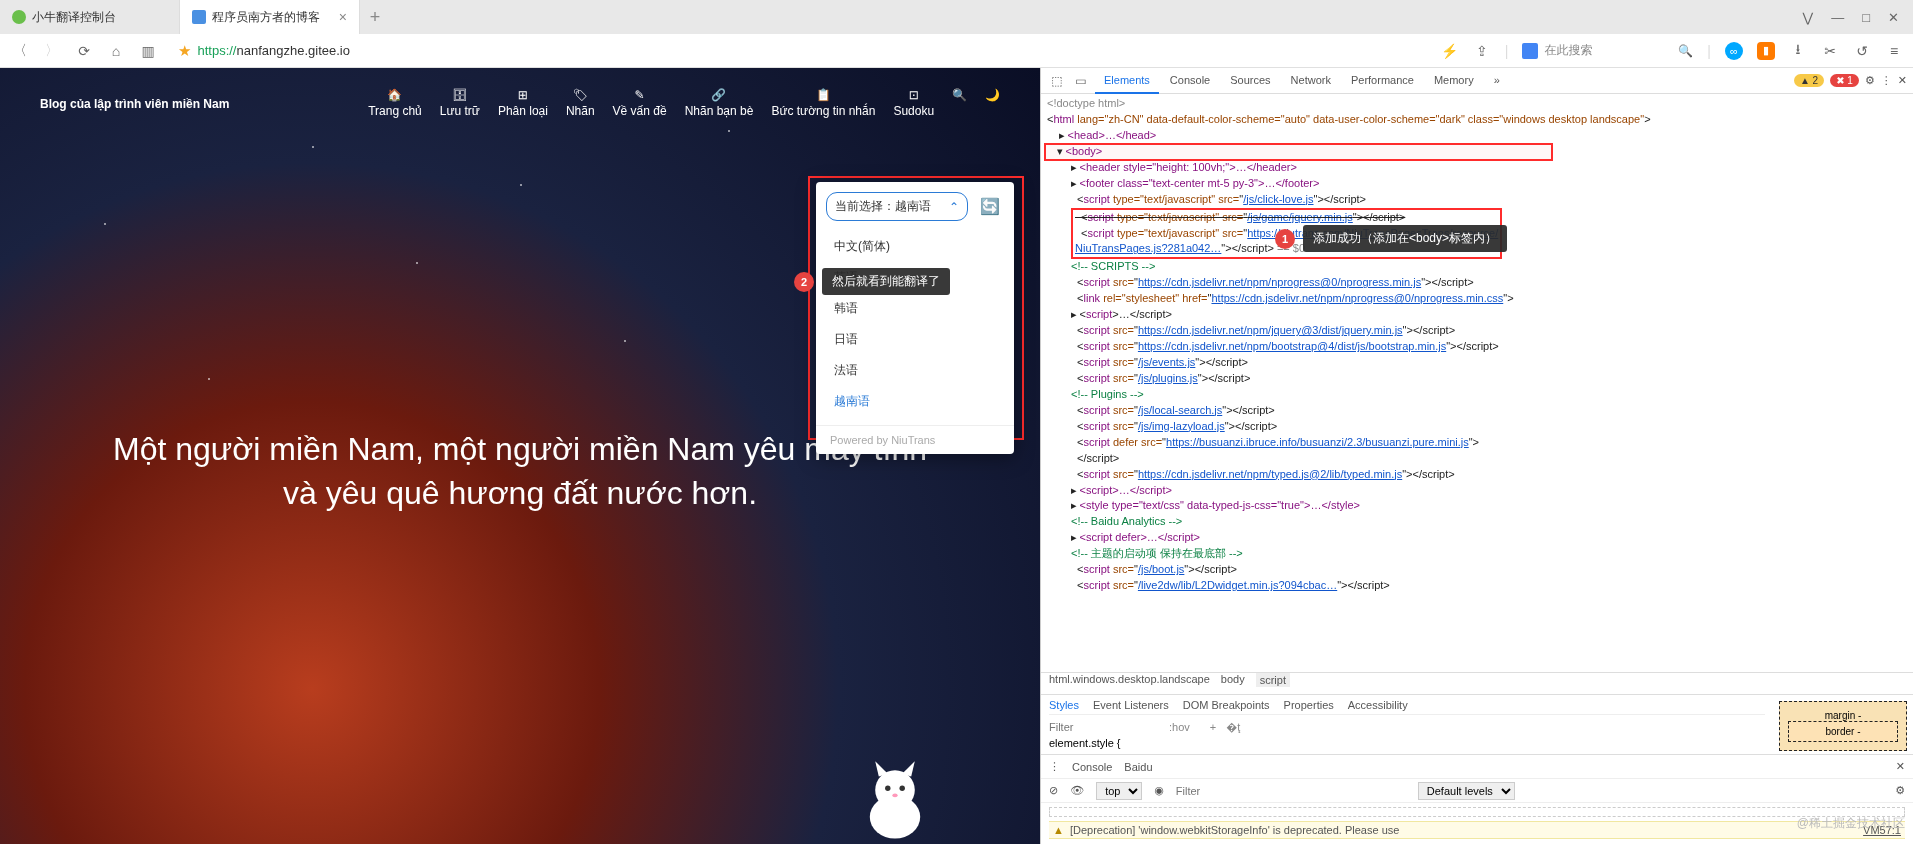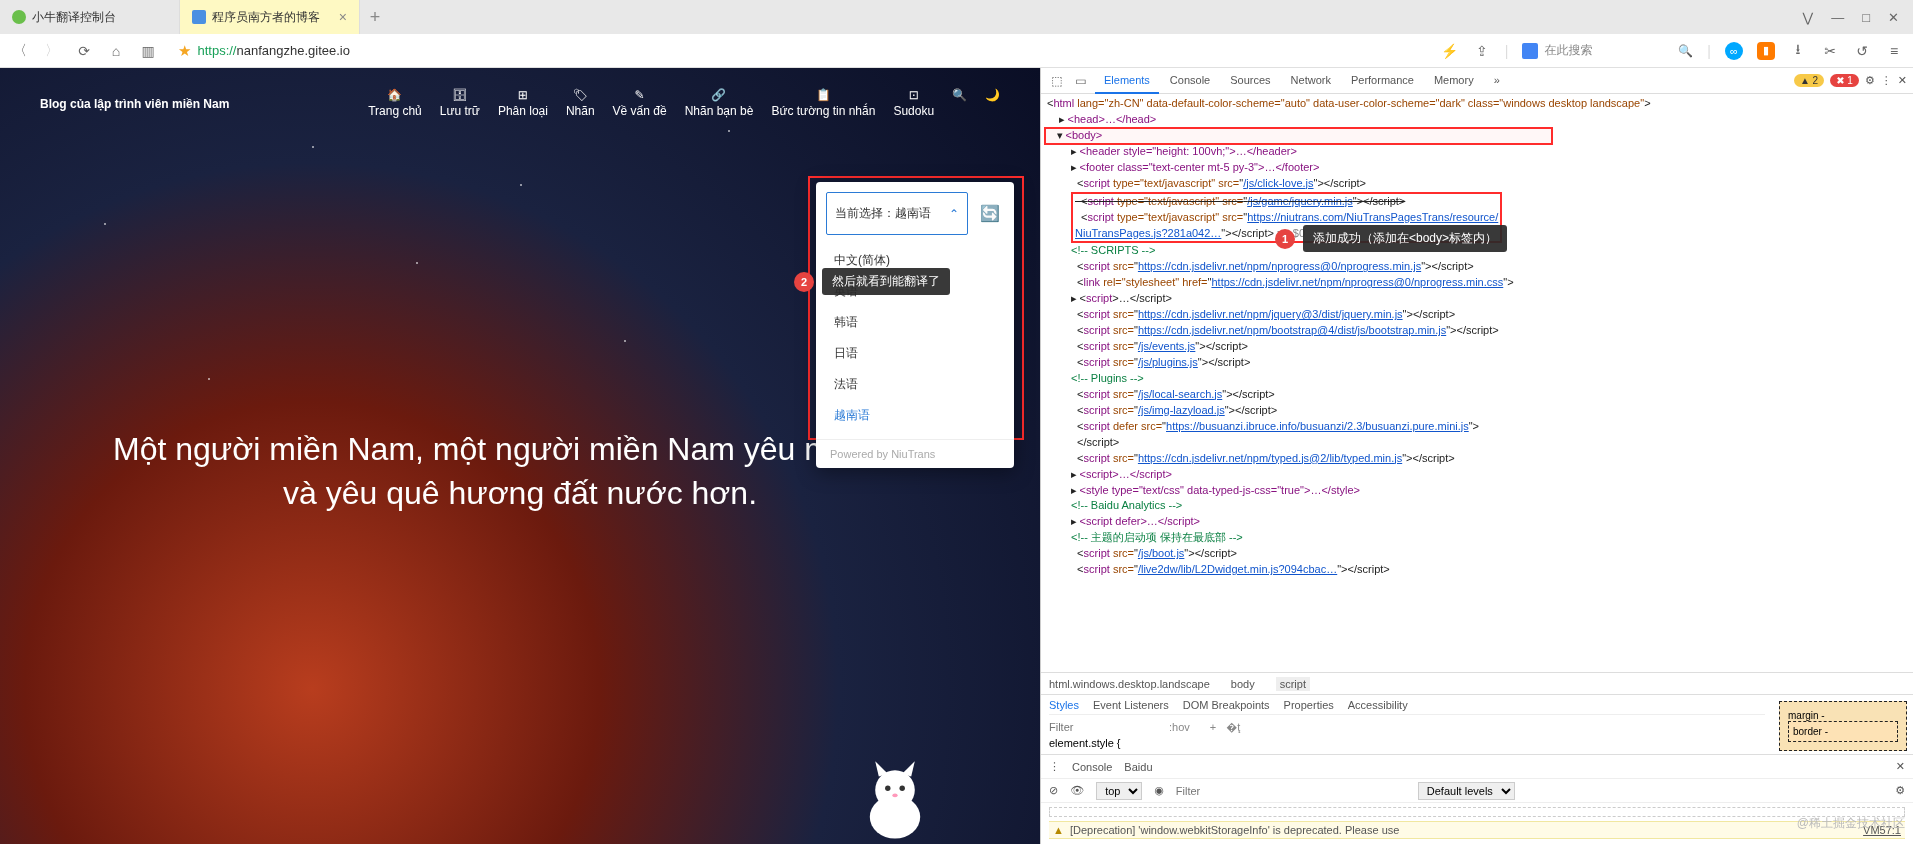--- a/index.html
+++ b/index.html
@@ -2,21 +2,21 @@
 <html><head>
 <meta charset="utf-8">
 <style>
 *{margin:0;padding:0;box-sizing:border-box;font-family:"Microsoft YaHei","Segoe UI",Arial,sans-serif}
 body{width:1913px;height:844px;overflow:hidden;background:#fff;position:relative}
 .browser{display:flex;flex-direction:column;height:100%}
 
 
 .tabs{height:34px;background:#e8e8e8;display:flex;align-items:stretch}
 .tab{display:flex;align-items:center;padding:0 12px;gap:6px;font-size:12px;color:#333;border-right:1px solid #ddd;min-width:180px}
-.tab.active{background:#fef9c3}
+.tab.active{background:#ffffff}
 .tab .favico{width:14px;height:14px;border-radius:50%;background:#6abf4b;display:inline-block}
 .tab .favico.blue{background:#4a90e2;border-radius:2px}
 .tab .tclose{margin-left:auto;color:#888;font-size:14px;cursor:pointer}
 .newtab{width:30px;display:flex;align-items:center;justify-content:center;color:#888;font-size:18px}
 .winctrl{margin-left:auto;display:flex;align-items:center;gap:18px;padding:0 14px;color:#666;font-size:13px}
 
 
 .toolbar{height:34px;background:#fff;border-bottom:1px solid #e0e0e0;display:flex;align-items:center;padding:0 10px;gap:12px;color:#666;font-size:14px}
 .toolbar .navbtn{width:20px;text-align:center;cursor:pointer}
 .addr{flex:0 0 auto;display:flex;align-items:center;gap:6px;margin-left:8px}
@@ -43,21 +43,21 @@
 .hero-menu .mi1{font-size:12px}
 .hero-tag{position:absolute;left:50%;top:52%;transform:translate(-50%,-50%);text-align:center;color:#fff;width:90%}
 .hero-tag h1{font-size:32px;font-weight:400;line-height:1.4}
 .stars{position:absolute;inset:0;pointer-events:none}
 .star-d{position:absolute;width:2px;height:2px;background:#fff;border-radius:50%;opacity:.7}
 
 
 .redbox{position:absolute;right:16px;top:108px;width:216px;height:264px;border:2px solid #ff2c2c;pointer-events:none}
 .trans-pop{position:absolute;right:26px;top:114px;width:198px;background:#fff;border-radius:4px;box-shadow:0 4px 20px rgba(0,0,0,.4);z-index:5}
 .trans-head{display:flex;padding:10px;gap:8px;align-items:center}
-.trans-sel{flex:1;border:1px solid #2b7bd6;border-radius:2px;padding:12px 8px;font-size:12px;color:#333;display:flex;align-items:center;justify-content:space-between}
+.trans-sel{flex:1;border:1px solid #2b7bd6;border-radius:11px;padding:5px 8px;font-size:12px;color:#333;display:flex;align-items:center;justify-content:space-between}
 .trans-sel .chev{color:#2b7bd6}
 .trans-ic{width:28px;height:28px;display:flex;align-items:center;justify-content:center;color:#2b7bd6;font-size:16px}
 .trans-list{padding:0 14px 8px}
 .trans-list div{padding:7px 4px;font-size:12px;color:#333;cursor:pointer}
 .trans-list div.sel{color:#2b7bd6}
 .trans-foot{border-top:1px solid #eee;padding:8px 14px;font-size:11px;color:#aaa}
 
 
 .annot{position:absolute;display:flex;align-items:center;gap:8px;z-index:10}
 .annot .num{width:20px;height:20px;border-radius:50%;background:#e64340;color:#fff;font-size:11px;display:flex;align-items:center;justify-content:center;font-weight:bold}
@@ -70,29 +70,29 @@
 .dt-tabs span{padding:6px 9px;cursor:pointer}
 .dt-tabs span.on{border-bottom:2px solid #1a73e8;color:#1a73e8}
 .dt-top .right{margin-left:auto;display:flex;align-items:center;gap:6px}
 .dt-top .warn{background:#f7c948;color:#333;border-radius:8px;padding:1px 6px;font-size:10px}
 .dt-top .err{background:#e64340;color:#fff;border-radius:8px;padding:1px 6px;font-size:10px}
 .dt-body{flex:1;overflow:auto;padding:2px 6px;line-height:1.45;color:#222}
 .dt-body .ln{white-space:nowrap}
 .tag{color:#881280}.attr{color:#994500}.lnk{color:#1155cc;text-decoration:underline}
 .cm{color:#0b8043}.gray{color:#888}
 .redbox2{outline:2px solid #ff2c2c;outline-offset:-1px;background:rgba(255,44,44,.04);display:inline-block;padding-right:450px}
-.dt-crumb{height:22px;border-top:1px solid #ddd;display:flex;align-items:center;padding:0 8px;gap:21px;font-size:11px;color:#555}
+.dt-crumb{height:22px;border-top:1px solid #ddd;display:flex;align-items:flex-start;padding:0 8px;gap:11px;font-size:11px;color:#555}
 .dt-styles{height:60px;border-top:1px solid #ddd;display:flex}
 .dt-styles .sl{flex:1;padding:4px 8px}
 .dt-styles .stabs{display:flex;gap:14px;font-size:11px;color:#555;border-bottom:1px solid #eee;padding-bottom:3px}
 .dt-styles .stabs span.on{color:#1a73e8}
 .dt-styles .filt{display:flex;gap:10px;font-size:11px;color:#888;padding-top:4px;align-items:center}
 .dt-styles .filt input{border:none;outline:none;font-size:11px;width:110px}
 .dt-styles .box{width:140px;padding:6px}
-.boxm{border:1px dashed #222;padding:8px;font-size:10px;background:#f9e2b5}
+.boxm{border:1px dashed #222;padding:8px;font-size:10px;text-align:center;background:#f9e2b5}
 .boxb{border:1px dashed #222;padding:4px;background:#fde2b5}
 .dt-console{height:90px;border-top:1px solid #ddd;display:flex;flex-direction:column}
 .dt-ctop{height:24px;display:flex;align-items:center;padding:0 8px;gap:12px;font-size:11px;border-bottom:1px solid #eee;color:#555}
 .dt-ctop select{font-size:11px;border:1px solid #ccc;padding:1px 4px}
 .dt-ctop input{border:none;outline:none;font-size:11px}
 .dt-cbody{flex:1;padding:4px 8px;font-size:11px;color:#555;position:relative}
 .dt-cbody .dep{background:#fffbe6;border-top:1px solid #f1e7a0;border-bottom:1px solid #f1e7a0;padding:2px 4px;display:flex;align-items:center;gap:6px}
 .dt-cbody .dep .w{color:#b58900}
 .watermark{position:absolute;right:8px;bottom:12px;color:#bbb;font-size:12px}
 .cat{position:absolute;right:100px;bottom:0;width:90px;height:90px}
@@ -235,20 +235,21 @@
       <div class="right">
         <span class="warn">▲ <span>2</span></span>
         <span class="err">✖ <span>1</span></span>
         <span>⚙</span>
         <span>⋮</span>
         <span>✕</span>
       </div>
     </div>
 
     <div class="dt-body">
+      <div class="ln gray">&lt;!doctype html&gt;</div>
       <div class="ln">&lt;<span class="tag">html</span><span class="attr"> lang="zh-CN" data-default-color-scheme="auto" data-user-color-scheme="dark" class="windows desktop landscape"</span>&gt;</div>
       <div class="ln" style="padding-left:12px">▸ <span class="tag">&lt;head&gt;…&lt;/head&gt;</span></div>
       <div class="ln redbox2" style="padding-left:12px;margin-left:-2px">▾ <span class="tag">&lt;body&gt;</span></div>
       <div class="ln" style="padding-left:24px">▸ <span class="tag">&lt;header style="height: 100vh;"&gt;…&lt;/header&gt;</span></div>
       <div class="ln" style="padding-left:24px">▸ <span class="tag">&lt;footer class="text-center mt-5 py-3"&gt;…&lt;/footer&gt;</span></div>
       <div class="ln" style="padding-left:24px">&nbsp;&nbsp;&lt;<span class="tag">script</span><span class="attr"> type="text/javascript" src=</span>"<span class="lnk">/js/click-love.js</span>"&gt;&lt;/script&gt;</div>
       <div class="ln" style="padding-left:24px"><span style="display:inline-block;border:2px solid #ff2c2c;padding:0 2px">
         <span style="text-decoration:line-through">&nbsp;&nbsp;&lt;<span class="tag">script</span><span class="attr"> type="text/javascript" src=</span>"<span class="lnk">/js/game/jquery.min.js</span>"&gt;&lt;/script&gt;</span><br>
         &nbsp;&nbsp;&lt;<span class="tag">script</span><span class="attr"> type="text/javascript" src=</span>"<span class="lnk">https://niutrans.com/NiuTransPagesTrans/resource/</span><br><span class="lnk">NiuTransPages.js?281a042…</span>"&gt;&lt;/script&gt; <span class="gray">== $0</span>
       </span></div>

